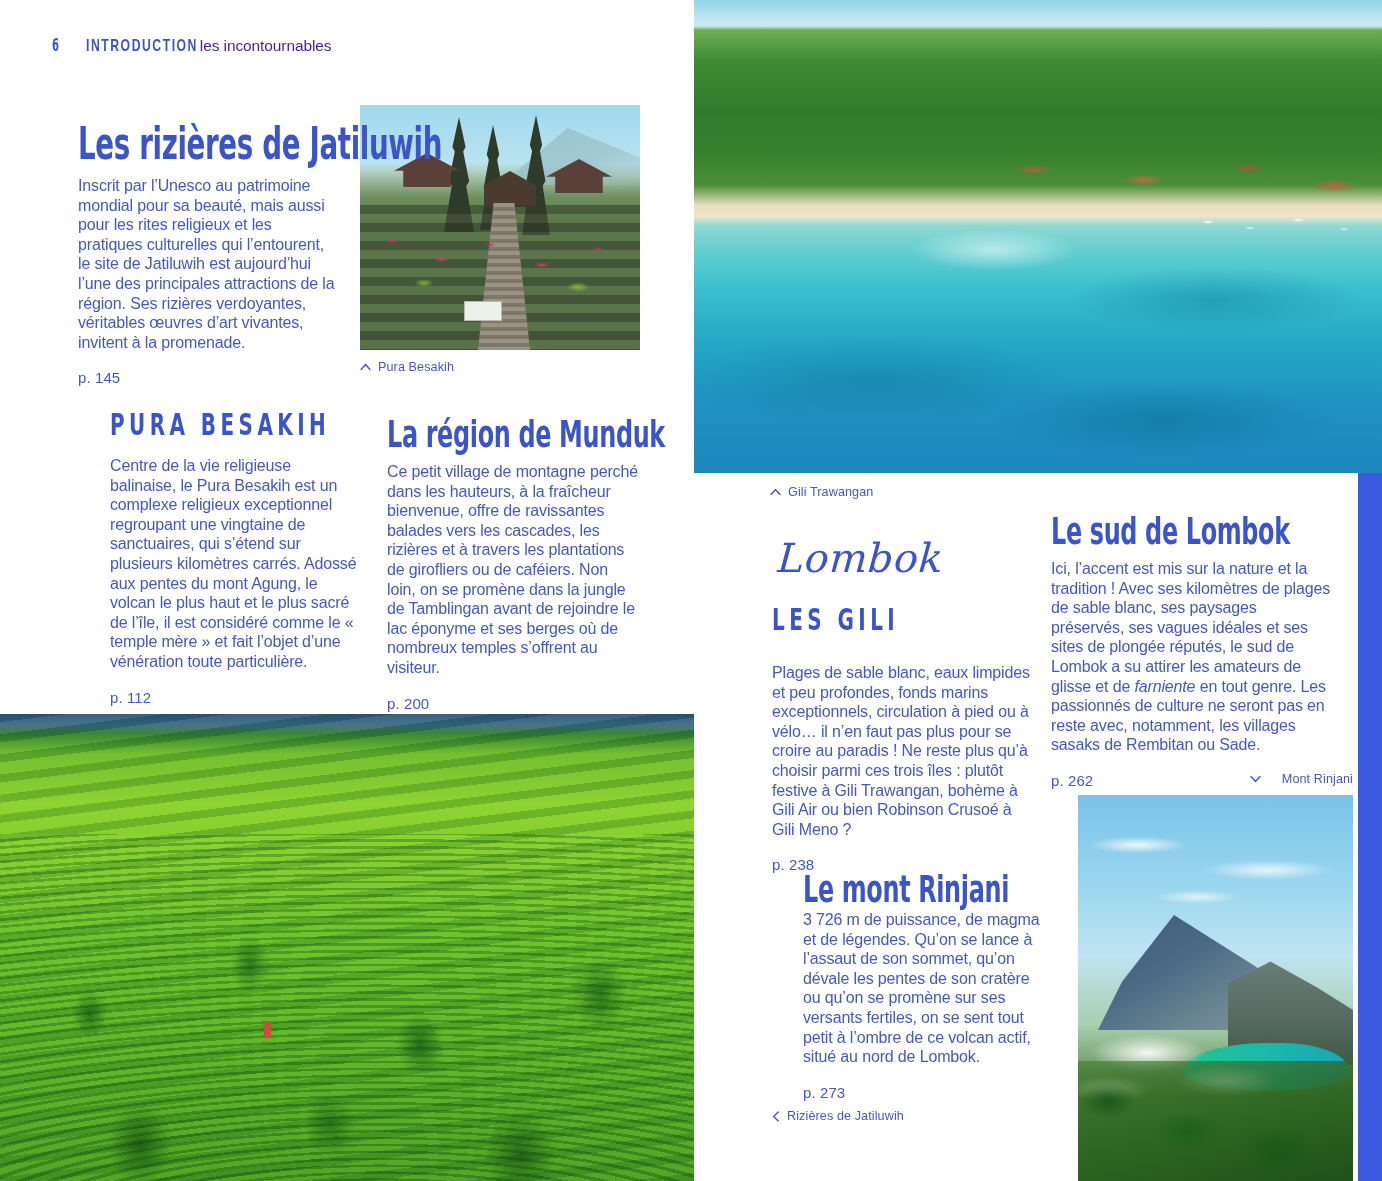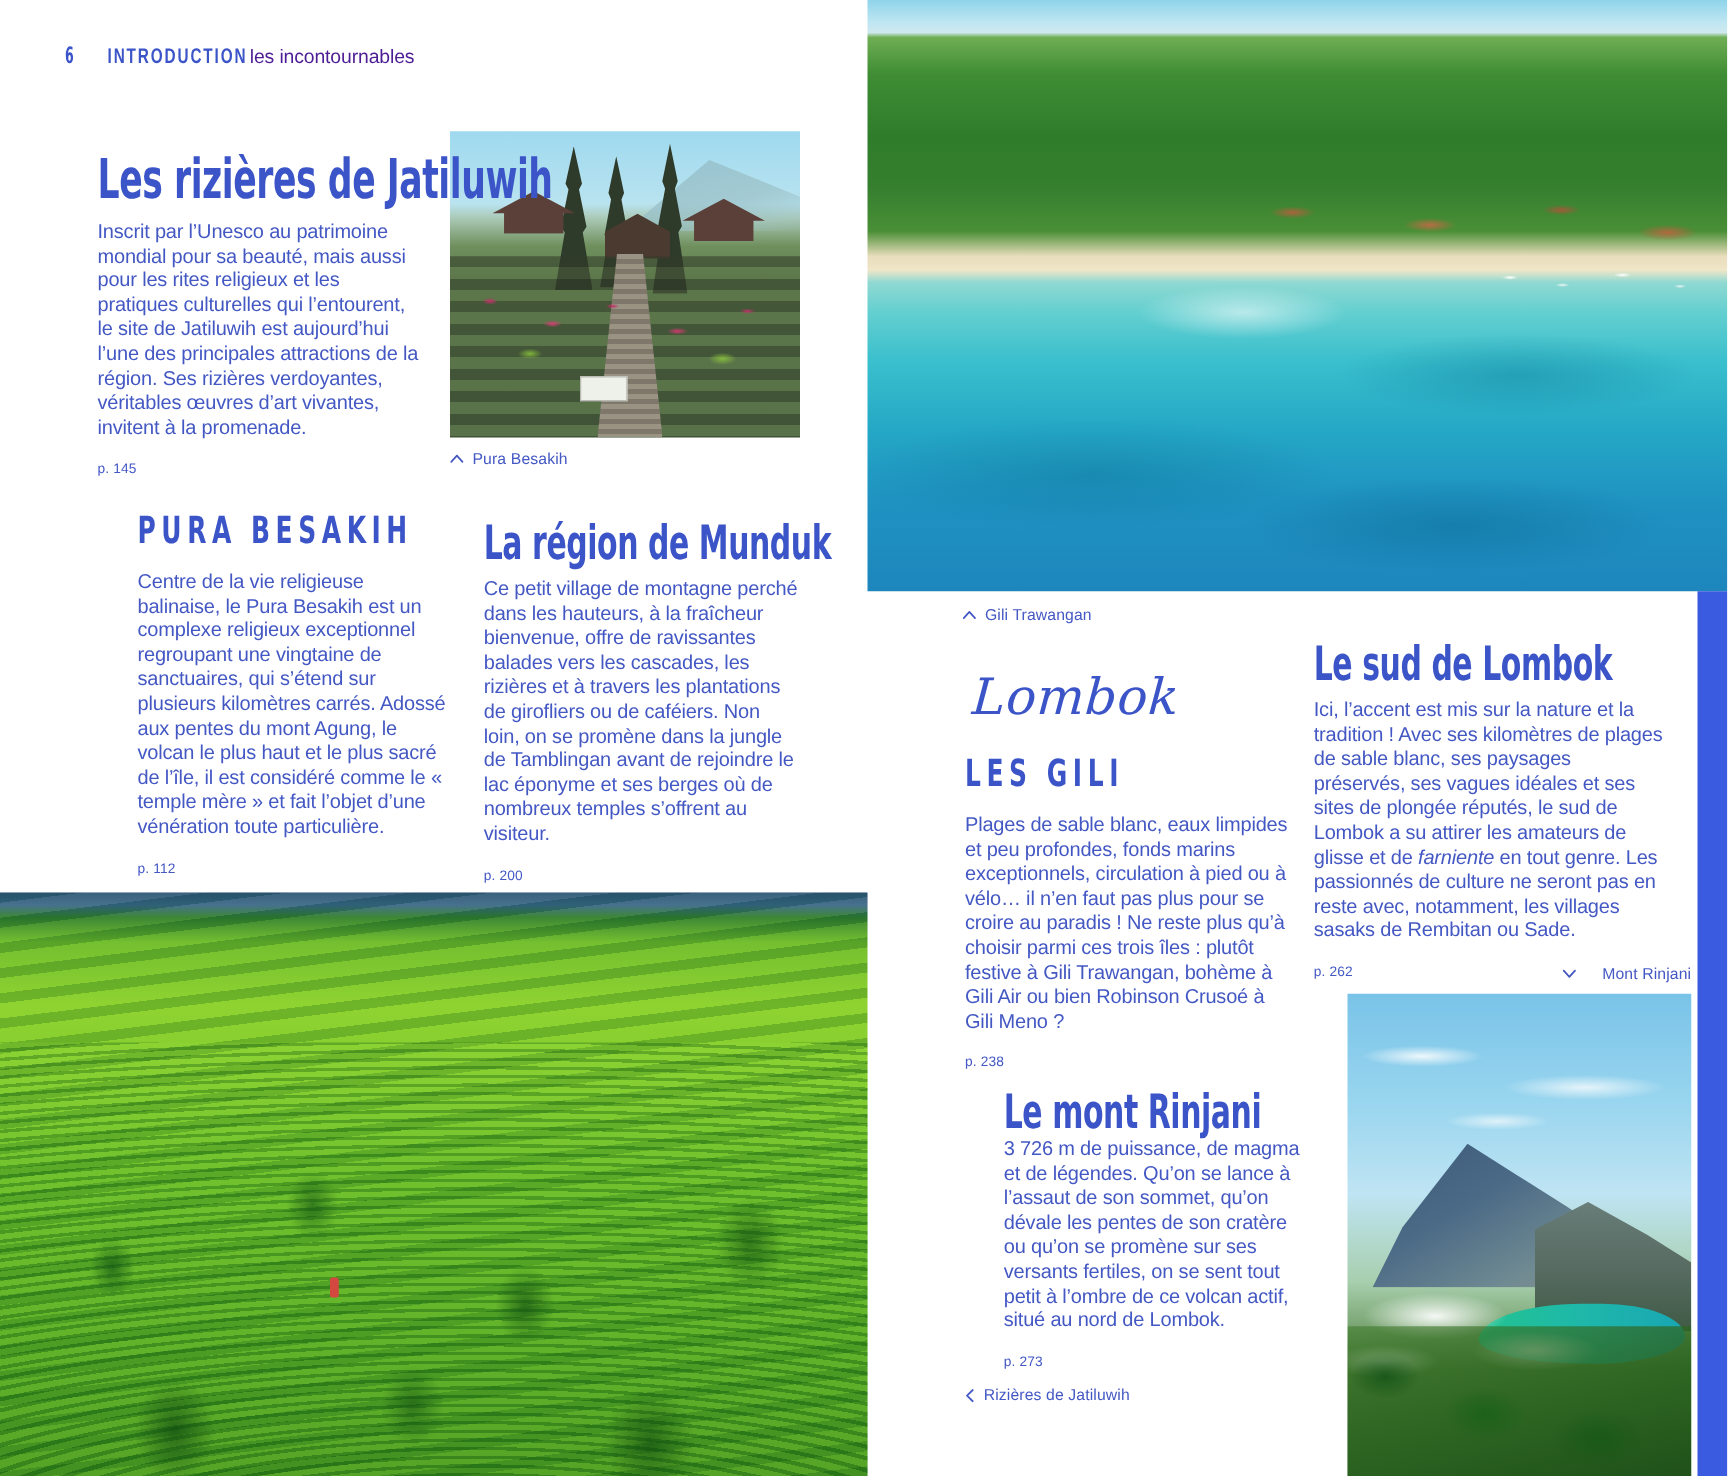--- a/index.html
+++ b/index.html
@@ -18,21 +18,21 @@
     overflow: hidden;
   }
   .bodytext  {
     color: #4458c4;
     font-size: 16px;
     line-height: 19.6px;
     letter-spacing: -0.15px;
   }
   .pageref {
     color: #4458c4;
-    font-size: 11px;
+    font-size: 15px;
     letter-spacing: 0.1px;
     margin-top: 17px;
   }
 
   
   .runhead {
     position: absolute;
     top: 34px;
     left: 52px;
     display: flex;
@@ -405,21 +405,21 @@
     <div class="bodytext" style="margin-top:9px;">Ce petit village de montagne perché dans les hauteurs, à la fraîcheur bienvenue, offre de ravissantes balades vers les cascades, les rizières et à travers les plantations de girofliers ou de caféiers. Non loin, on se promène dans la jungle de Tamblingan avant de rejoindre le lac éponyme et ses berges où de nombreux temples s’offrent au visiteur.</div>
     <div class="pageref">p. 200</div>
   </div>
 
   <div class="tb" style="left:778px; top:538px;">
     <div class="h-script">Lombok</div>
   </div>
 
   <div class="tb" style="left:772px; top:605px; width:262px;">
     <div class="h-caps" style="width:340px;">LES GILI</div>
-    <div class="bodytext" style="margin-top:16px;">Plages de sable blanc, eaux limpides et peu profondes, fonds marins exceptionnels, circulation à pied ou à vélo… il n’en faut pas plus pour se croire au paradis ! Ne reste plus qu’à choisir parmi ces trois îles : plutôt festive à Gili Trawangan, bohème à Gili Air ou bien Robinson Crusoé à Gili Meno ?</div>
+    <div class="bodytext" style="margin-top:28px;">Plages de sable blanc, eaux limpides et peu profondes, fonds marins exceptionnels, circulation à pied ou à vélo… il n’en faut pas plus pour se croire au paradis ! Ne reste plus qu’à choisir parmi ces trois îles : plutôt festive à Gili Trawangan, bohème à Gili Air ou bien Robinson Crusoé à Gili Meno ?</div>
     <div class="pageref">p. 238</div>
   </div>
 
   <div class="tb" style="left:1051px; top:512px; width:281px;">
     <div class="h-display size-md" style="width:380px;">Le sud de Lombok</div>
     <div class="bodytext" style="margin-top:9px;"><span>Ici, l’accent est mis sur la nature et la tradition ! Avec ses kilomètres de plages de sable blanc, ses paysages préservés, ses vagues idéales et ses sites de plongée réputés, le sud de Lombok a su attirer les amateurs de glisse et de </span><em>farniente</em><span> en tout genre. Les passionnés de culture ne seront pas en reste avec, notamment, les villages sasaks de Rembitan ou Sade.</span></div>
     <div class="pageref">p. 262</div>
   </div>
 
   <div class="tb" style="left:803px; top:870px; width:248px;">

